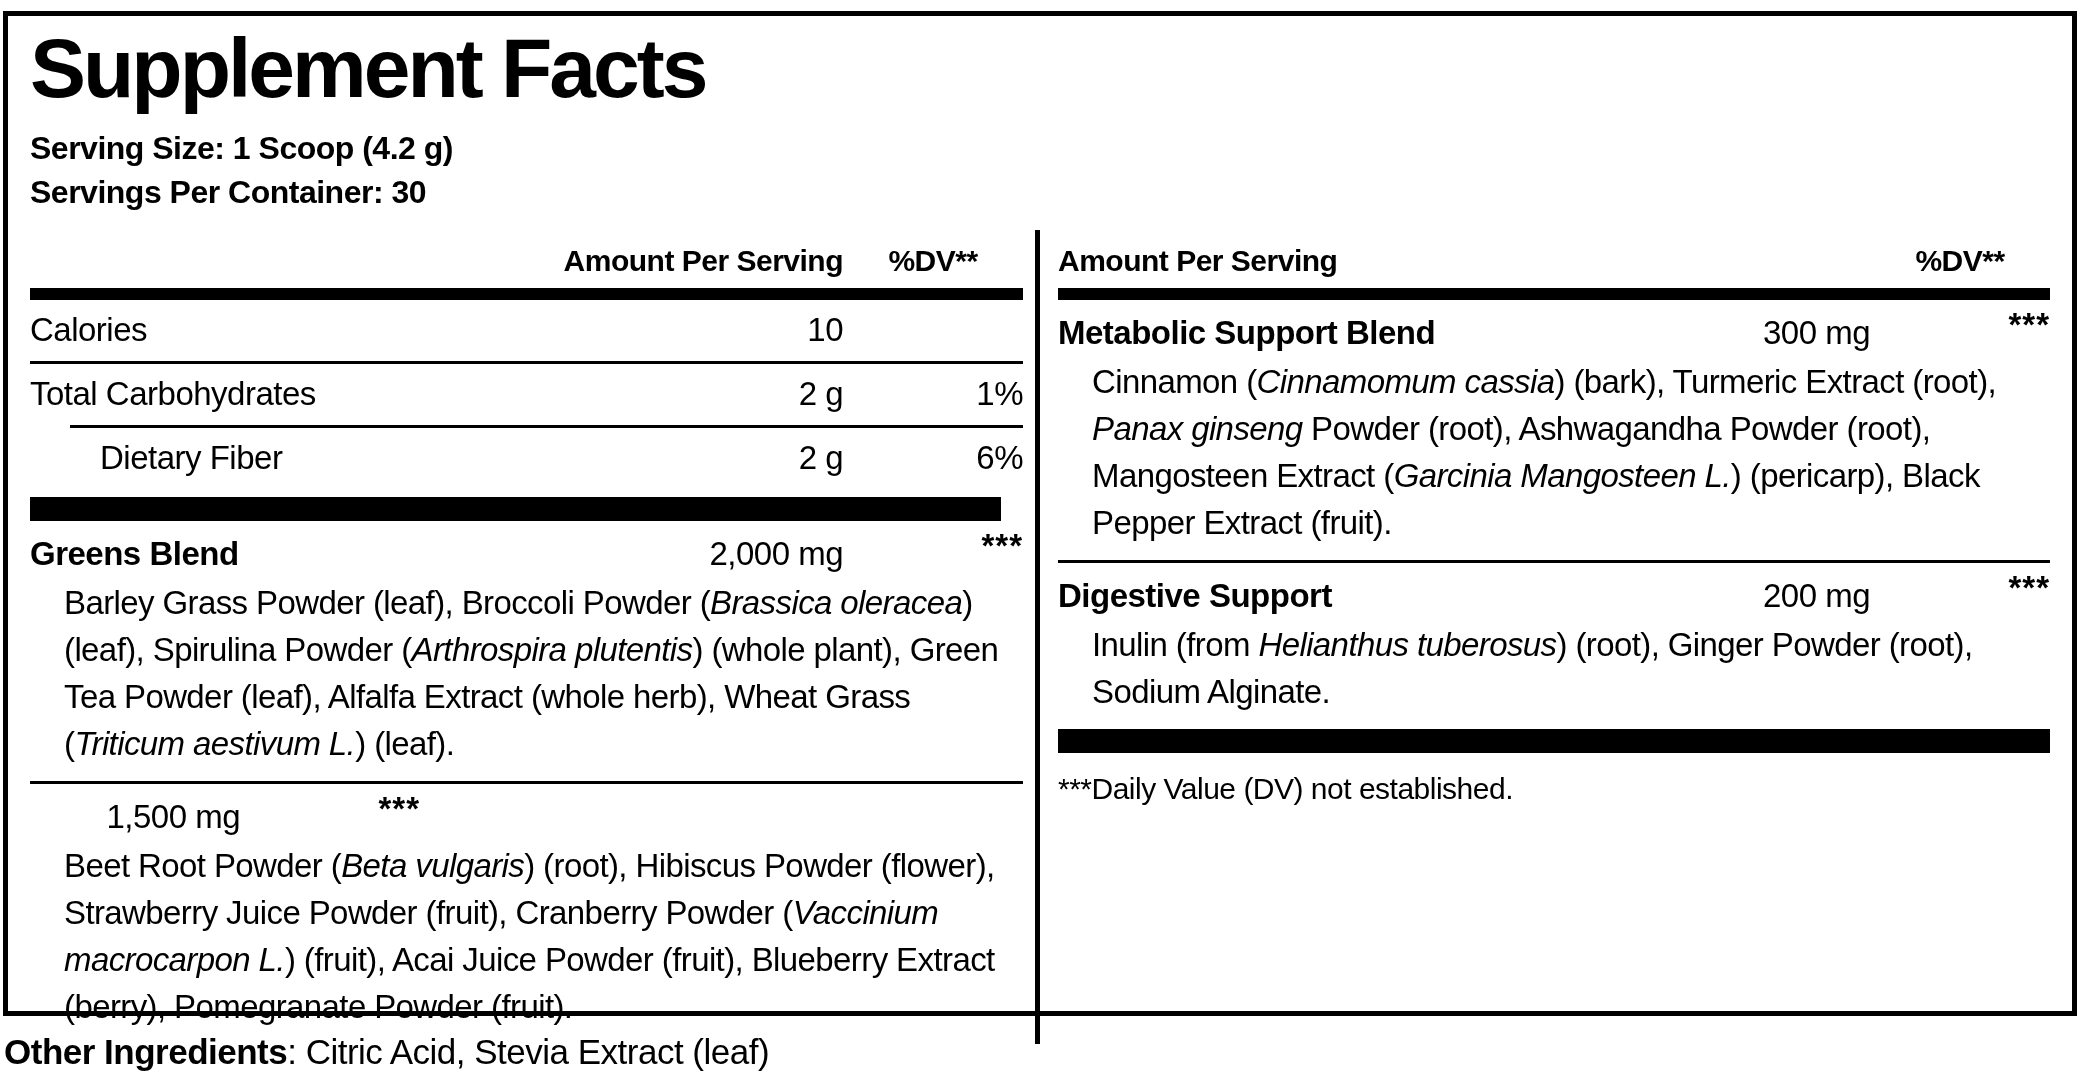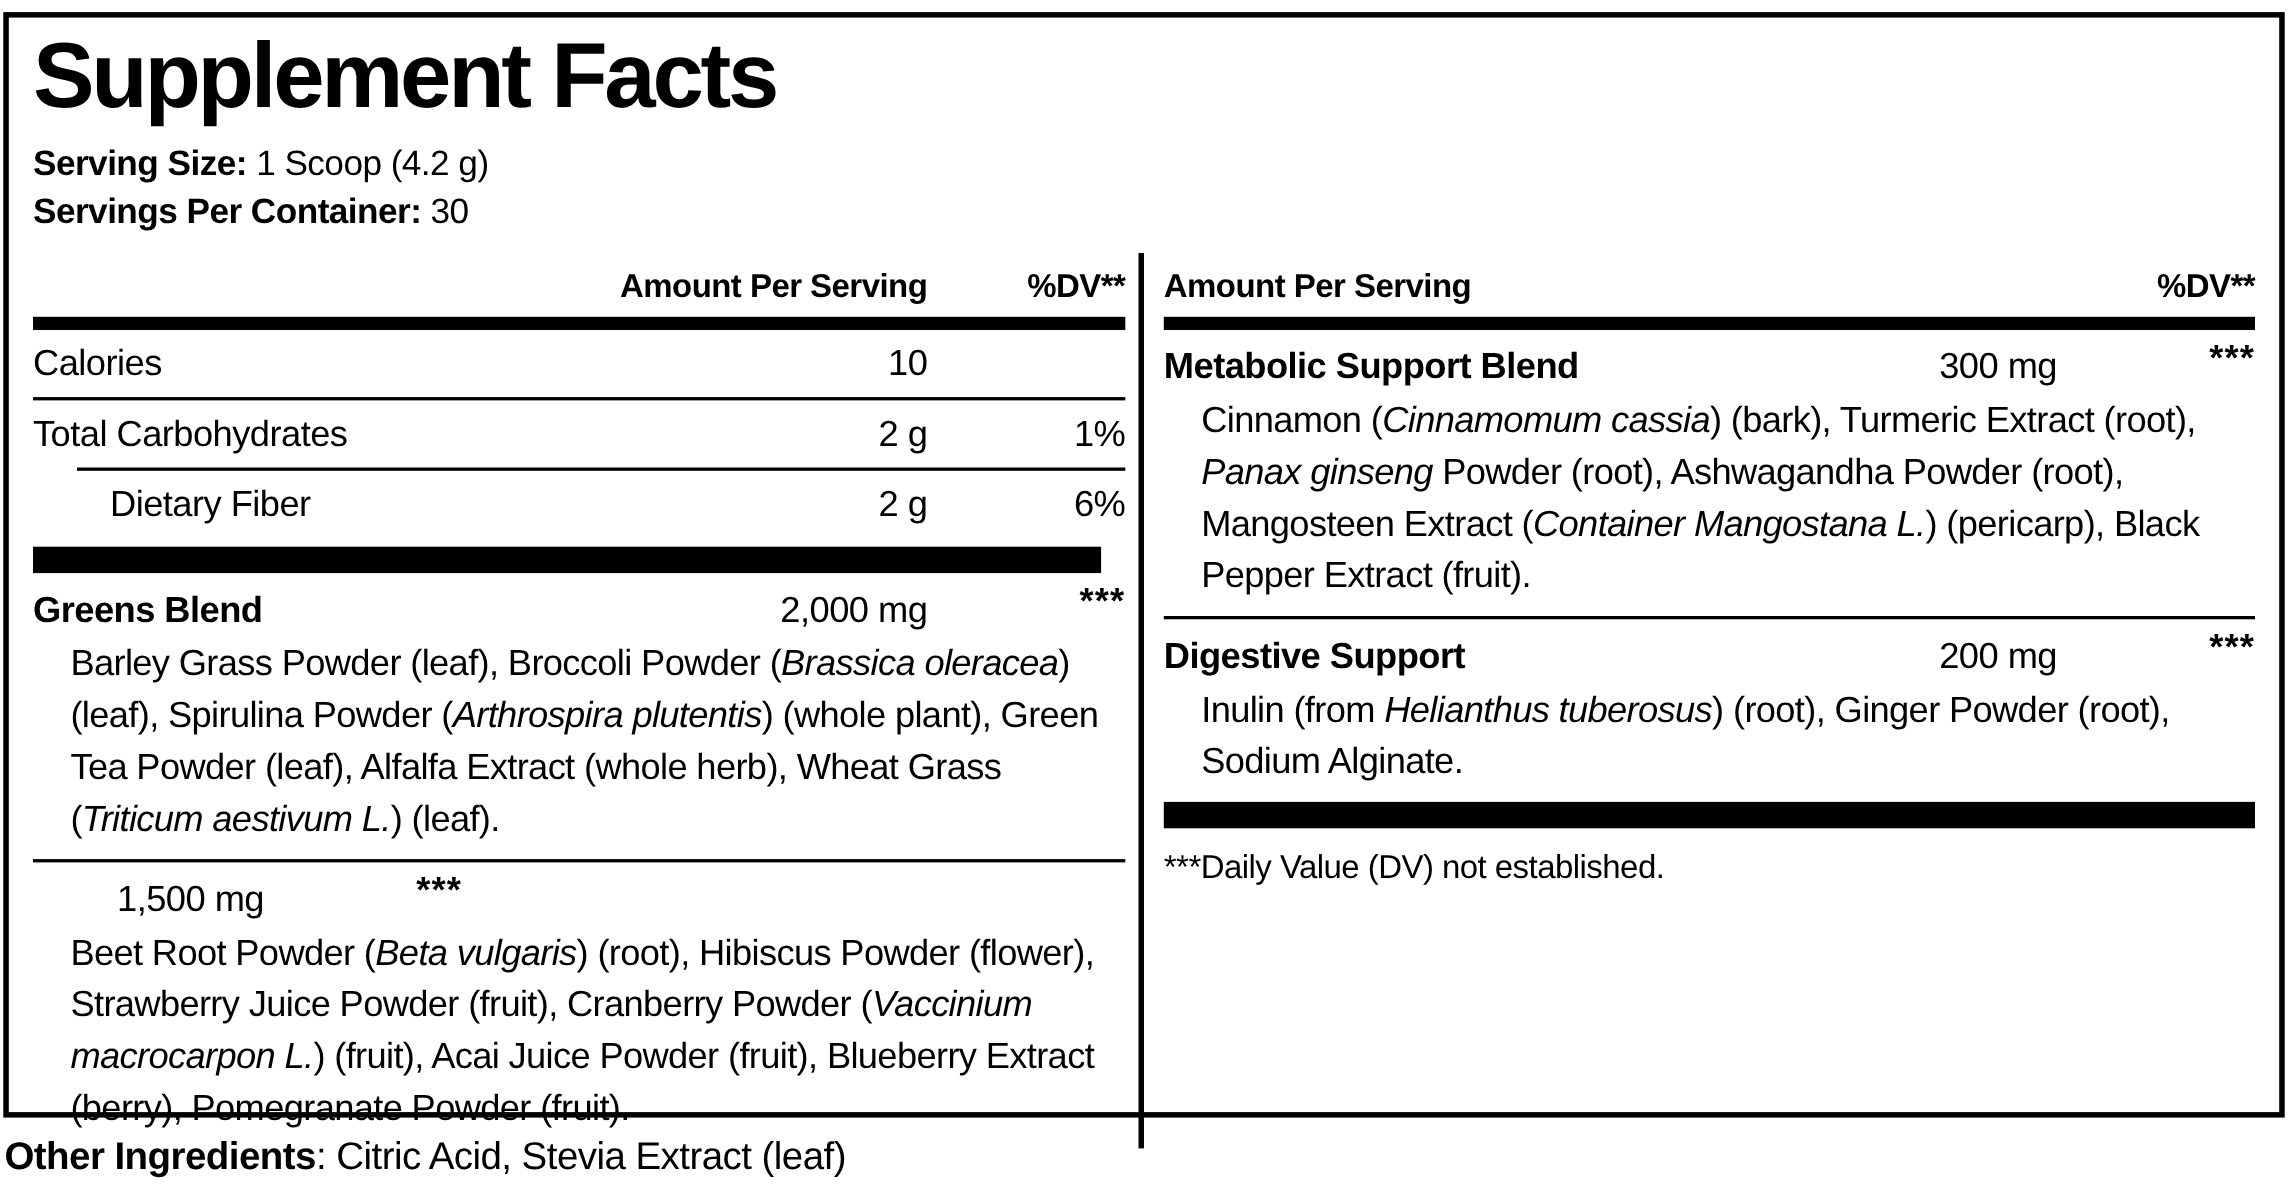--- a/index.html
+++ b/index.html
@@ -37,41 +37,41 @@
   }
 
   .serving-info { margin-top: 10px; }
   .serving-line {
     font-size: 32px;
     line-height: 44px;
     letter-spacing: -0.5px;
     white-space: nowrap;
   }
   .serving-line .lbl { font-weight: 700; }
-  .serving-line .val { font-weight: 400; }
+  .serving-line .val { font-weight: 700; }
 
   .bar-thick-top { height: 24px; background: #000; margin-top: 16px; }
 
   .columns { flex: 1; display: flex; align-items: stretch; margin-top: 0; }
   .col { display: flex; flex-direction: column; }
   .col-left  { width: 1005px; padding-right: 12px; box-sizing: border-box; }
   .divider   { width: 5px; background: #000; }
   .col-right { flex: 1; padding-left: 18px; box-sizing: border-box; }
 
   .col-head {
     display: flex;
     align-items: flex-end;
     padding: 14px 0 10px 0;
     font-size: 30px;
     font-weight: 700;
     letter-spacing: -0.5px;
   }
   .col-head .spacer { flex: 1; }
   .col-head .head-name { flex: 1; text-align: left; }
-  .col-head .head-dv { width: 180px; text-align: right; }
+  .col-head .head-dv { width: 180px; text-align: center; }
 
   .bar-medium { height: 12px; background: #000; }
   .bar-thick  { height: 24px; background: #000; }
   .bar-thick.inset-right { margin-right: 22px; }
   .thin-line  { height: 0; border-top: 3px solid #000; }
   .thin-line.indent { margin-left: 40px; }
 
   .row {
     display: flex;
     align-items: flex-end;
@@ -202,21 +202,21 @@
         </div>
 
         <div class="bar-medium"></div>
 
         <div>
           <div class="row blend-head">
             <span class="name">Metabolic Support Blend</span>
             <span class="amt">300 mg</span>
             <span class="dv">***</span>
           </div>
-          <div class="desc"><span>Cinnamon (</span><i>Cinnamomum cassia</i><span>) (bark), Turmeric Extract (root), </span><i>Panax ginseng</i><span> Powder (root), Ashwagandha Powder (root), Mangosteen Extract (</span><i>Container Mangostana L.</i><span>) (pericarp), Black Pepper Extract (fruit).</span></div>
+          <div class="desc"><span>Cinnamon (</span><i>Cinnamomum cassia</i><span>) (bark), Turmeric Extract (root), </span><i>Panax ginseng</i><span> Powder (root), Ashwagandha Powder (root), Mangosteen Extract (</span><i>Garcinia Mangosteen L.</i><span>) (pericarp), Black Pepper Extract (fruit).</span></div>
         </div>
 
         <div class="thin-line"></div>
 
         <div>
           <div class="row blend-head">
             <span class="name">Digestive Support</span>
             <span class="amt">200 mg</span>
             <span class="dv">***</span>
           </div>

